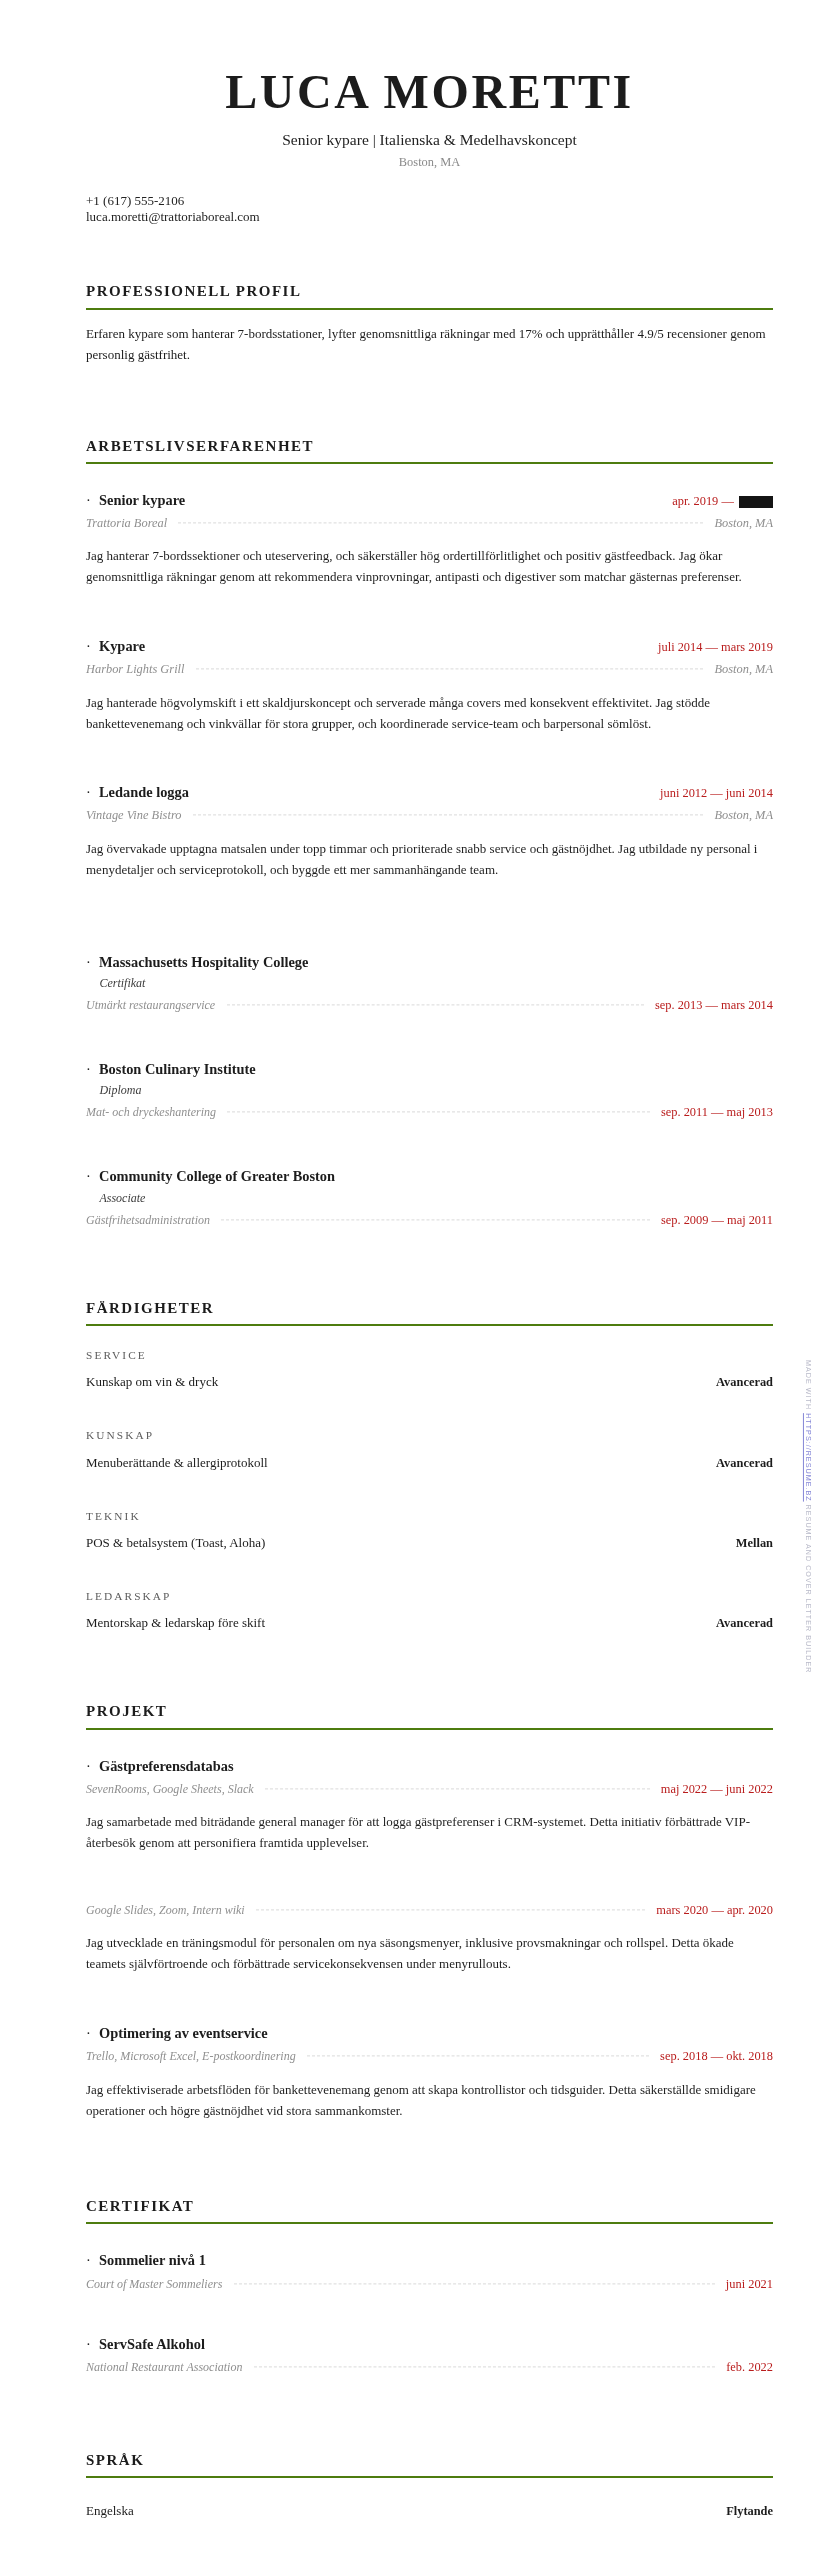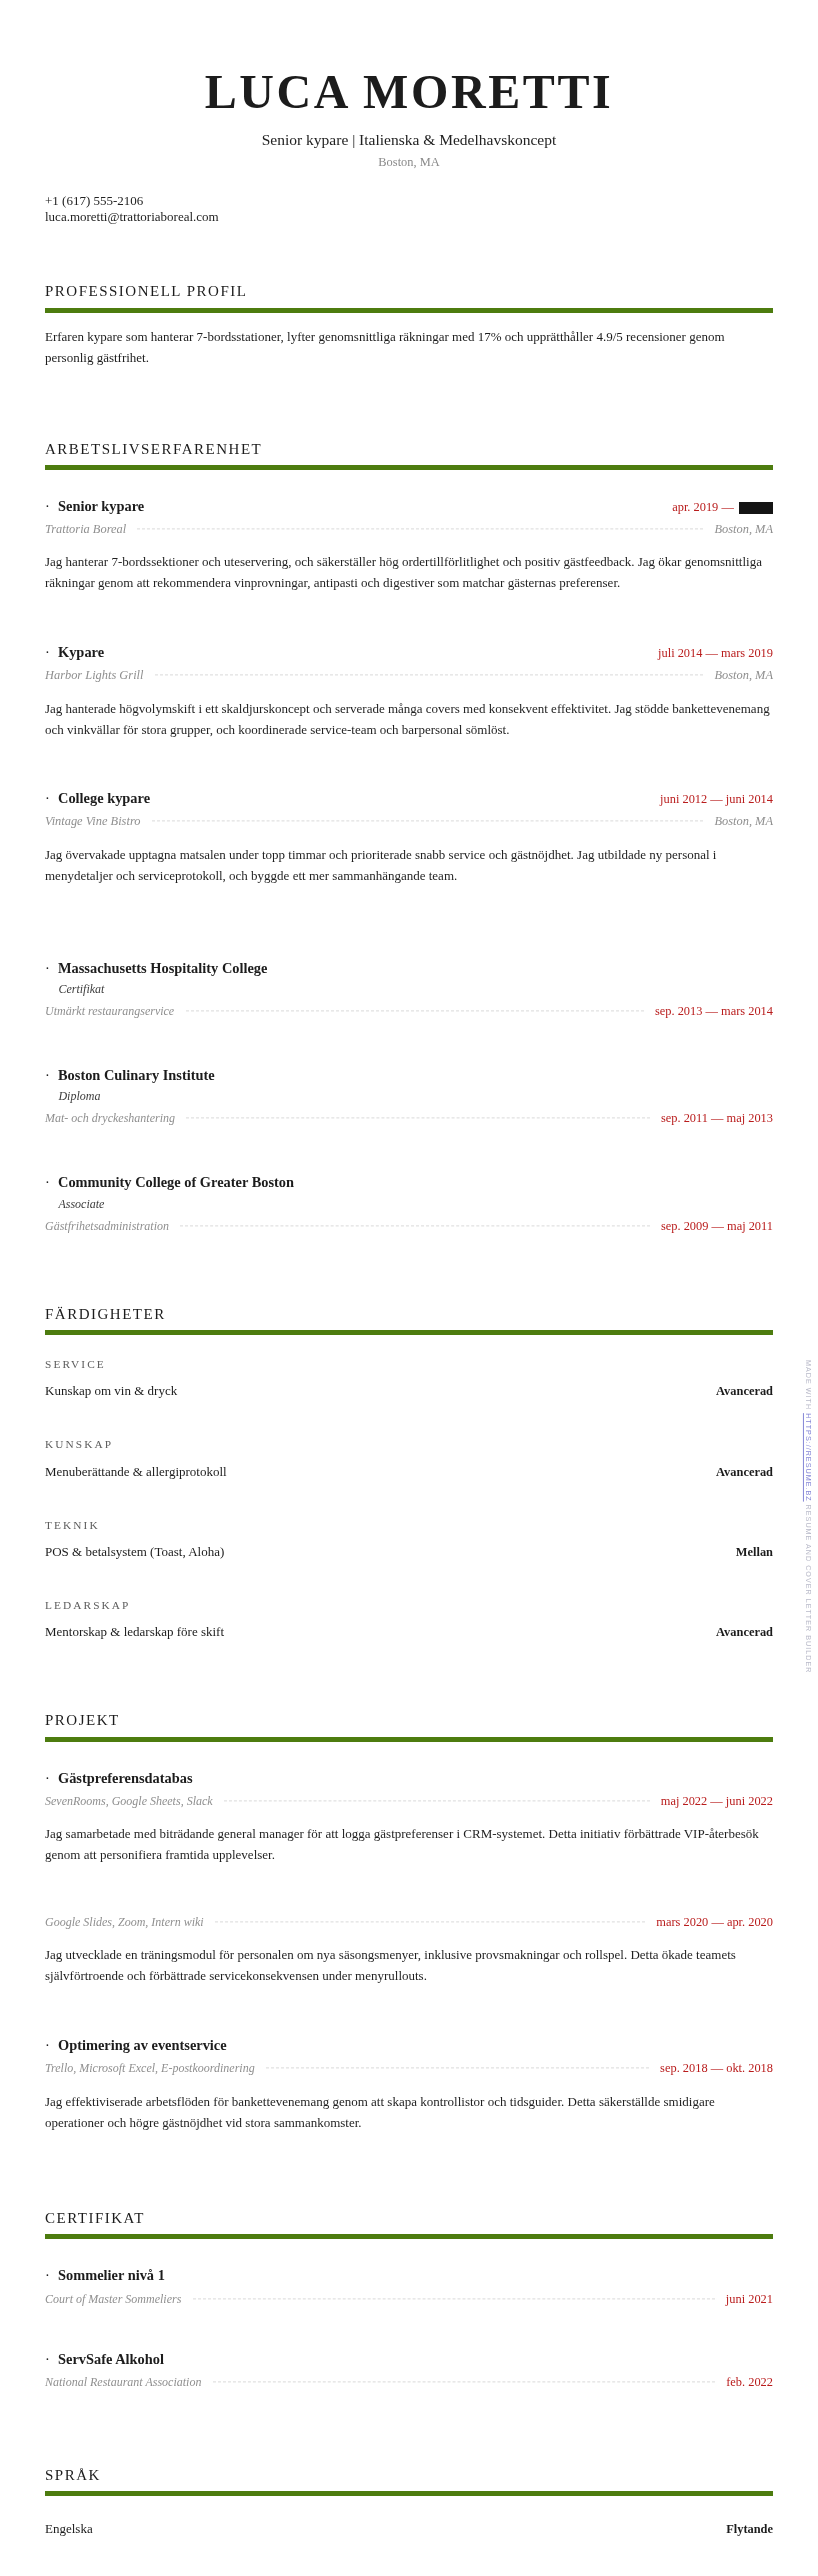--- a/index.html
+++ b/index.html
@@ -5,35 +5,35 @@
   * { box-sizing: border-box; margin: 0; padding: 0; }
   html, body { background: #ffffff; }
   body {
     width: 818px;
     height: 3115px;
     position: relative;
     overflow: hidden;
     font-family: "Liberation Serif", serif;
     color: #1c1c1c;
   }
-  .page { padding: 66px 45px 0 45px; }
+  .page { padding: 66px 45px 0 64px; margin-left: 22px; }
 
   
   .name { font-size: 48px; font-weight: 700; letter-spacing: 2.6px; text-align: center; line-height: 1.1; }
   .tagline { margin-top: 12.4px; font-size: 15.5px; text-align: center; color: #222; }
   .location { margin-top: 6.2px; font-size: 12.4px; text-align: center; color: #8a8a8a; }
   .contact { margin-top: 23px; display: flex; justify-content: space-between; font-size: 13px; color: #222; flex-direction: column; }
 
   
   .section { margin-top: 72px; }
   .section--profile { margin-top: 58px; }
   .section--certificates, .section--languages, .section--interests { margin-top: 77px; }
   .section-title {
-    font-size: 15px; font-weight: 400; letter-spacing: 1.5px;
-    padding-bottom: 7.2px; border-bottom: 5px solid #4d7c0f;
+    font-size: 15px; font-weight: 700; letter-spacing: 1.5px;
+    padding-bottom: 7.2px; border-bottom: 2px solid #4d7c0f;
   }
 
   .profile-text { margin-top: 14.4px; font-size: 13px; line-height: 1.6; }
 
   
   .entry { margin-top: 49px; }
   .entry--first { margin-top: 27px; }
   .edu-entry { margin-top: 47px; }
   .edu-entry.entry--first { margin-top: 27px; }
   .cert-entry { margin-top: 43px; }
@@ -125,21 +125,21 @@
       <div class="entry-sub">
         <span class="muted-italic">Harbor Lights Grill</span>
         <span class="leader"></span>
         <span class="muted-italic">Boston, MA</span>
       </div>
       <p class="desc">Jag hanterade högvolymskift i ett skaldjurskoncept och serverade många covers med konsekvent effektivitet. Jag stödde bankettevenemang och vinkvällar för stora grupper, och koordinerade service-team och barpersonal sömlöst.</p>
     </div>
 
     <div class="entry">
       <div class="entry-head">
-        <div class="entry-title">College kypare</div>
+        <div class="entry-title">Ledande logga</div>
         <div class="entry-date">juni 2012 — juni 2014</div>
       </div>
       <div class="entry-sub">
         <span class="muted-italic">Vintage Vine Bistro</span>
         <span class="leader"></span>
         <span class="muted-italic">Boston, MA</span>
       </div>
       <p class="desc">Jag övervakade upptagna matsalen under topp timmar och prioriterade snabb service och gästnöjdhet. Jag utbildade ny personal i menydetaljer och serviceprotokoll, och byggde ett mer sammanhängande team.</p>
     </div>
   </section>

